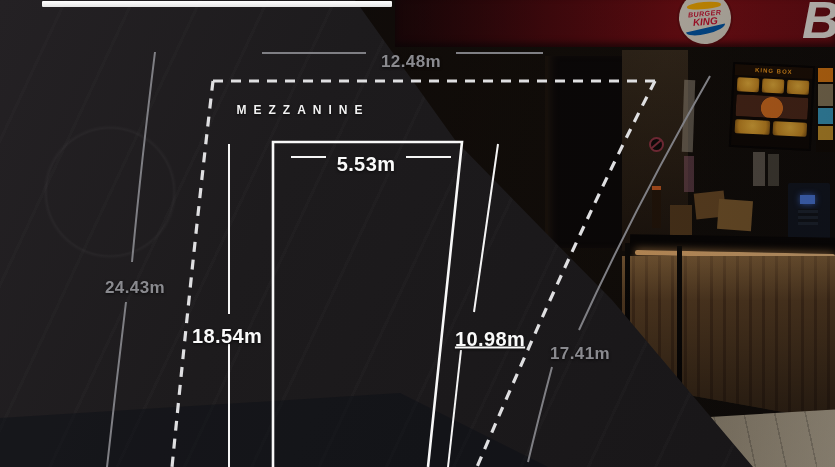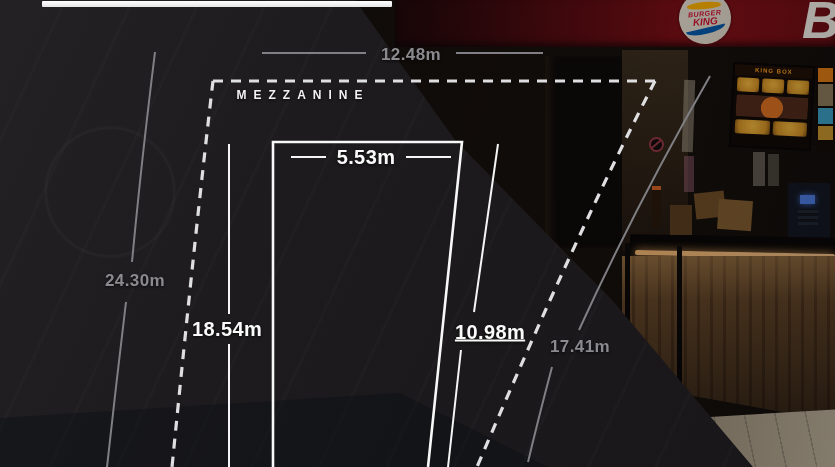--- a/index.html
+++ b/index.html
@@ -94,21 +94,21 @@
     clip-path:polygon(0 0,355px 0,455px 140px,540px 227px,612px 300px,753px 467px,0 467px); }
   .wedge { position:absolute; inset:0; background:rgba(8,12,20,.38);
     clip-path:polygon(0 418px,400px 393px,548px 467px,0 467px); }
 
   
   svg.plan { position:absolute; inset:0; }
   .top-bar { position:absolute; left:42px; top:1px; width:350px; height:6px;
     background:linear-gradient(#ffffff,#e6e6e6); border-radius:1px; }
 
   .lbl { position:absolute; transform:translate(-50%,-50%); white-space:nowrap;
-    font-weight:700; text-shadow:0 1px 3px rgba(0,0,0,.7); }
+    font-weight:700; text-shadow:0 1px 3px rgba(0,0,0,.7);margin-top:7px; }
   .lbl.white { color:#fafafa; font-size:20px; letter-spacing:.4px; }
   .lbl.gray  { color:#8a8a8f; font-size:17px; letter-spacing:.4px; }
   .lbl.zone  { color:#f2f2f2; font-size:12px; letter-spacing:7px; }
 </style>
 </head>
 <body>
 
 <div class="stage">
 
   <div class="photo">
@@ -200,21 +200,21 @@
       <path d="M291,157 H326"></path>
       <path d="M406,157 H451"></path>
       <path d="M229,144 V314"></path>
       <path d="M229,344 V467"></path>
       <path d="M498,144 L474,312"></path>
       <path d="M461,350 L448,467"></path>
     </g>
   </svg>
 
   <div class="lbl gray" style="left:411px; top:55px;">12.48m</div>
-  <div class="lbl zone" style="left:303px; top:95px;">MEZZANINE</div>
-  <div class="lbl gray" style="left:135px; top:281px;">24.30m</div>
+  <div class="lbl zone" style="left:303px; top:103px;">MEZZANINE</div>
+  <div class="lbl gray" style="left:135px; top:281px;">24.43m</div>
   <div class="lbl white" style="left:227px; top:329px;">18.54m</div>
   <div class="lbl white" style="left:366px; top:157px;">5.53m</div>
   <div class="lbl white" style="left:490px; top:332px;text-decoration:underline;">10.98m</div>
   <div class="lbl gray" style="left:580px; top:347px;">17.41m</div>
 
   <div class="top-bar"></div>
 </div>
 
 </body></html>

